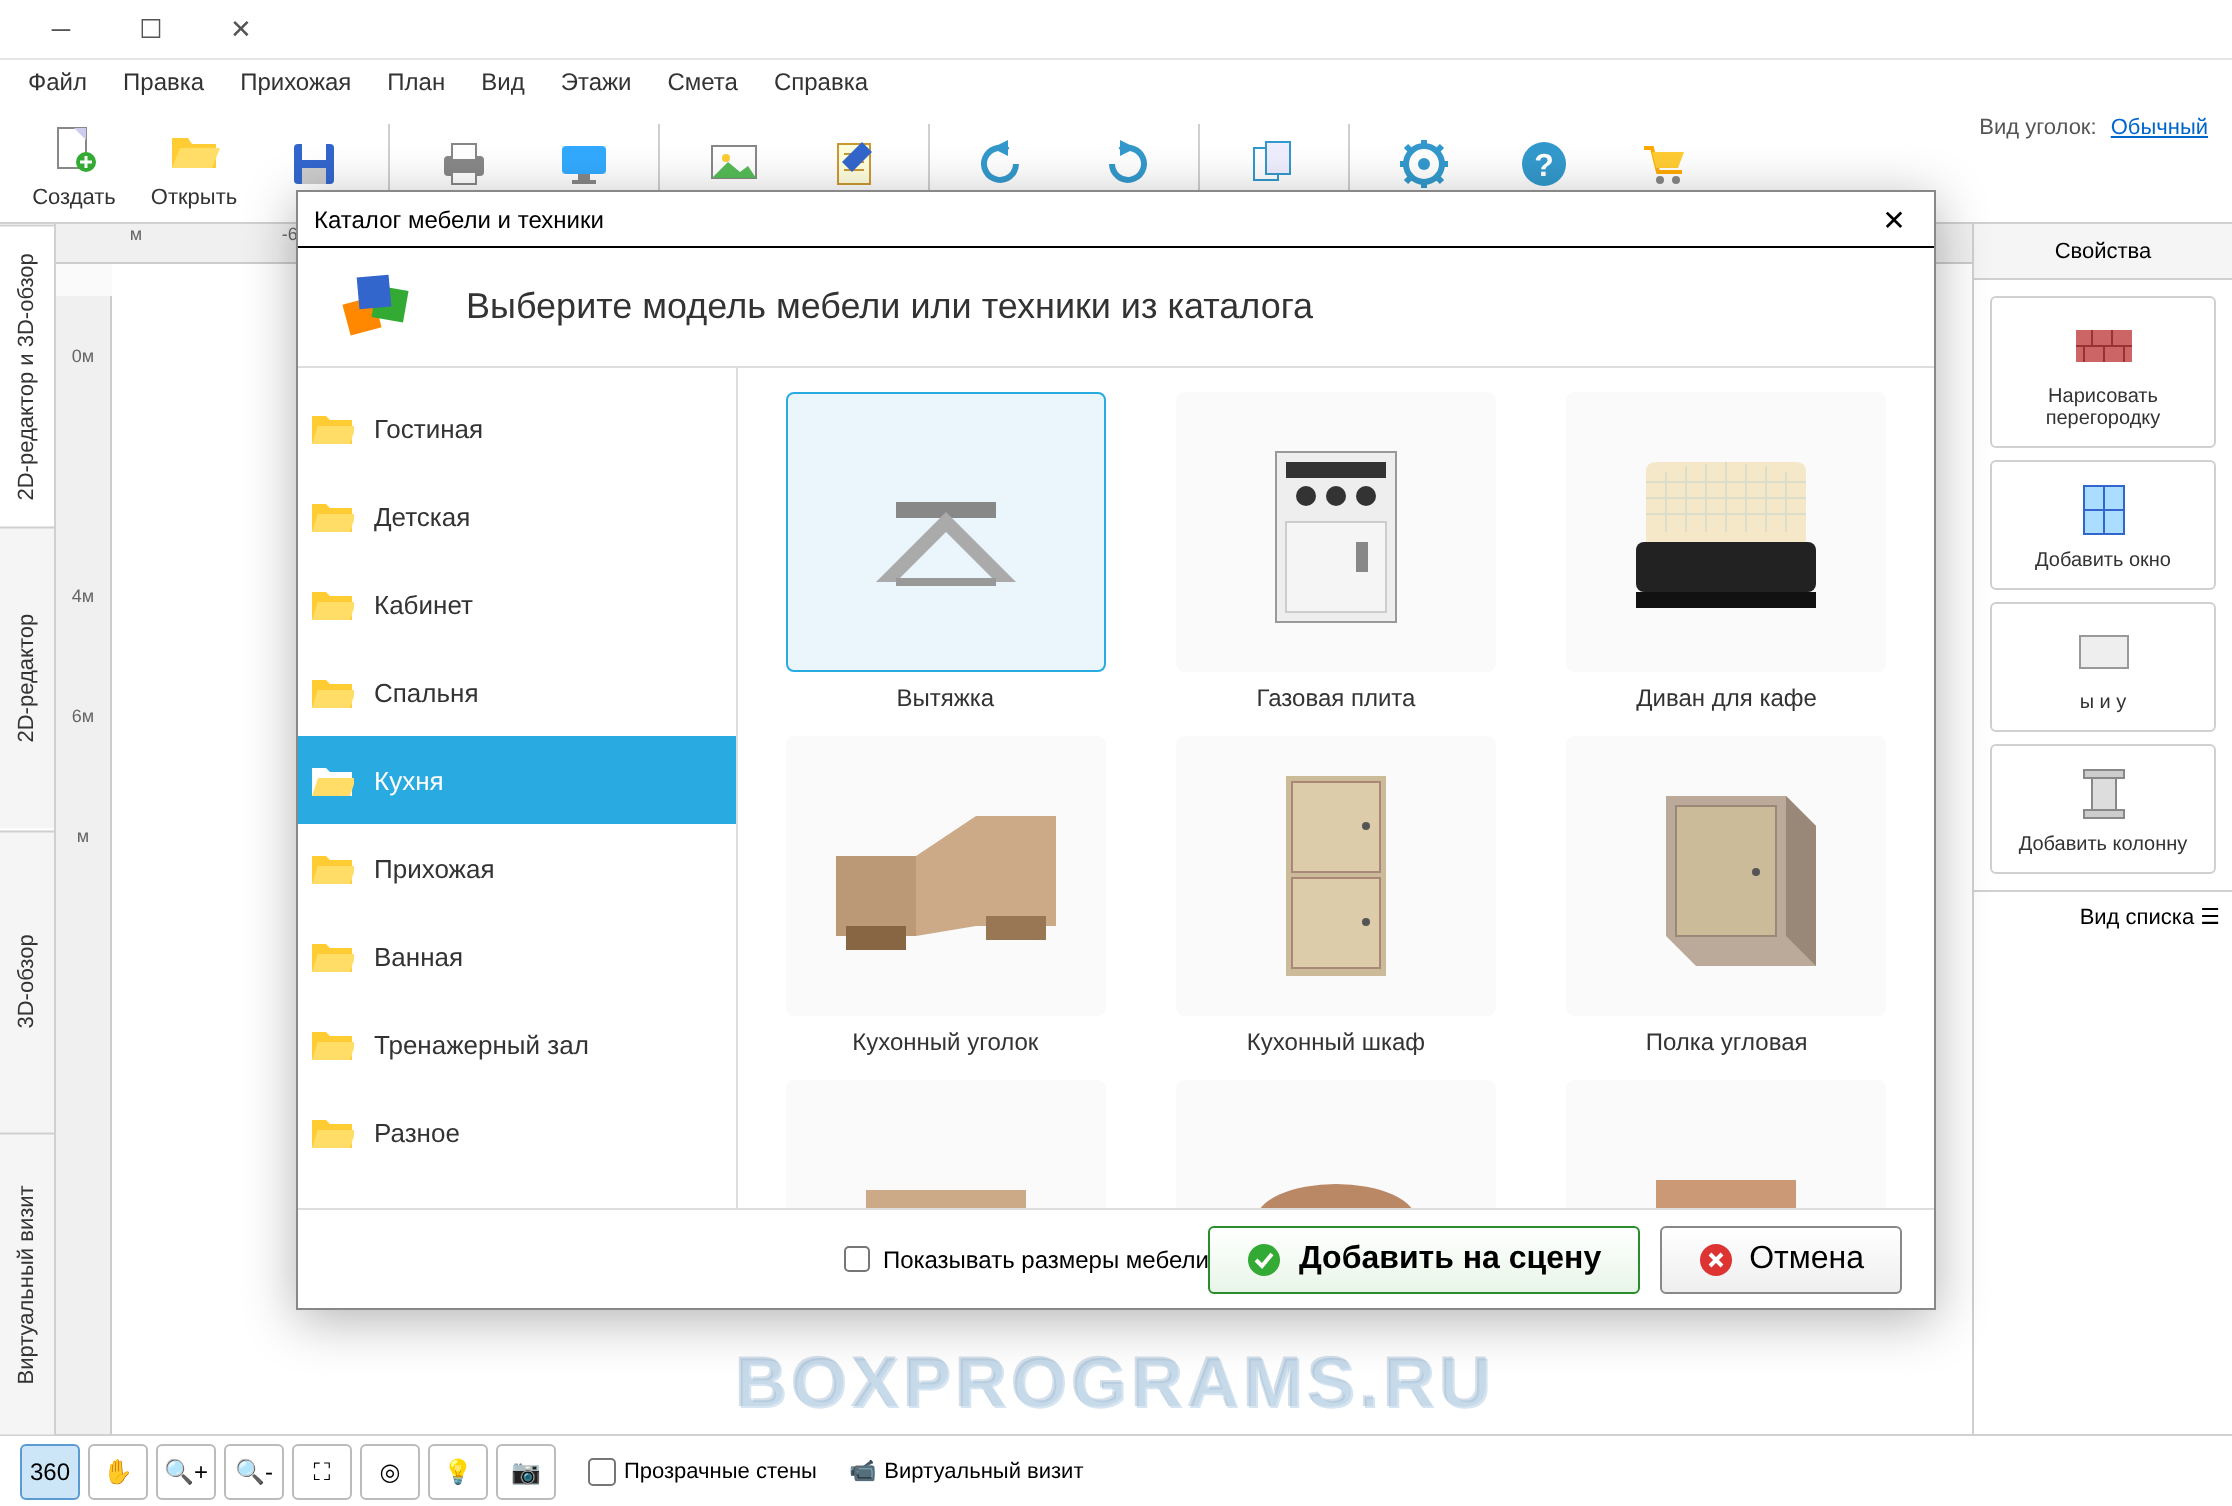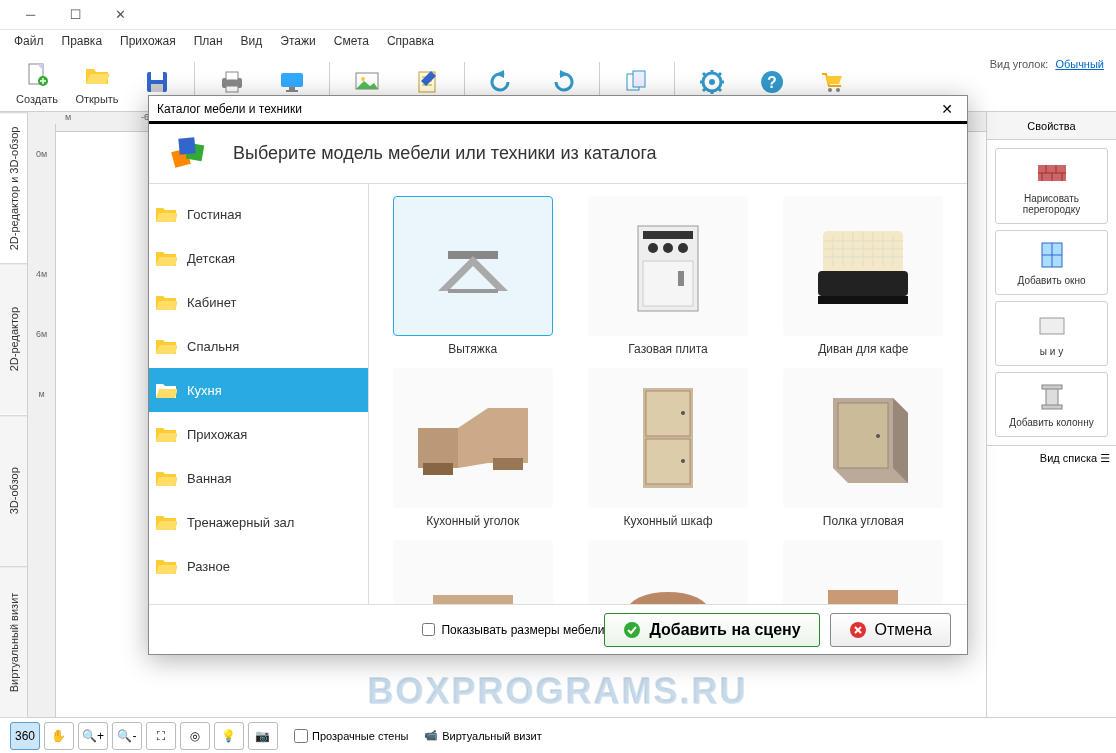--- a/index.html
+++ b/index.html
@@ -29,21 +29,21 @@
 
 
 .vtabs { width: 28px; display: flex; flex-direction: column; border-right: 1px solid #d0d0d0; }
 .vtab { flex: 1; writing-mode: vertical-lr; transform: rotate(180deg); display: flex; align-items: center; justify-content: center; font-size: 11px; color: #333; border-bottom: 1px solid #d0d0d0; padding: 8px 0; background: #f5f5f5; }
 .vtab.active { background: #fff; }
 
 
 .canvas-area { flex: 1; position: relative; background: #fafafa; }
 .ruler-h { height: 20px; background: #f0f0f0; border-bottom: 1px solid #ccc; display: flex; font-size: 9px; color: #666; }
 .ruler-h span { width: 80px; text-align: center; }
-.ruler-v { width: 28px; position: absolute; left: 0; top: 12px; bottom: 0; background: #f0f0f0; border-right: 1px solid #ccc; display: flex; flex-direction: column; font-size: 9px; color: #666; }
+.ruler-v { width: 28px; position: absolute; left: 0; top: 36px; bottom: 0; background: #f0f0f0; border-right: 1px solid #ccc; display: flex; flex-direction: column; font-size: 9px; color: #666; }
 .ruler-v span { height: 60px; display: flex; align-items: center; justify-content: center; }
 .canvas { position: absolute; left: 28px; top: 20px; right: 0; bottom: 0; background: #fff; }
 
 
 .right-panel { width: 130px; border-left: 1px solid #d0d0d0; display: flex; flex-direction: column; }
 .rp-tabs { display: flex; height: 28px; border-bottom: 1px solid #d0d0d0; }
 .rp-tab { flex: 1; font-size: 11px; display: flex; align-items: center; justify-content: center; background: #f5f5f5; }
 .rp-grid { display: grid; grid-template-columns: 1fr; gap: 6px; padding: 8px; }
 .rp-item { border: 1px solid #d0d0d0; border-radius: 3px; padding: 8px 4px; display: flex; flex-direction: column; align-items: center; gap: 4px; font-size: 10px; text-align: center; color: #333; background: #fff; }
 .rp-icon { width: 32px; height: 32px; }
@@ -51,21 +51,21 @@
 
 
 .bottom-toolbar { height: 36px; border-top: 1px solid #d0d0d0; display: flex; align-items: center; padding: 0 10px; gap: 4px; }
 .bt-btn { width: 30px; height: 28px; border: 1px solid #bbb; border-radius: 3px; display: flex; align-items: center; justify-content: center; background: #fff; font-size: 12px; }
 .bt-btn.active { background: #cde6f7; border-color: #5a9bd4; }
 .bt-check { display: flex; align-items: center; gap: 4px; font-size: 11px; margin-left: 12px; }
 .bt-check input { width: 14px; height: 14px; }
 
 
 .modal { position: absolute; left: 148px; top: 95px; width: 820px; height: 560px; background: #fff; border: 1px solid #888; box-shadow: 0 5px 25px rgba(0,0,0,.3); display: flex; flex-direction: column; }
-.modal-title { height: 28px; display: flex; align-items: center; justify-content: space-between; padding: 0 8px; font-size: 12px; border-bottom: 3px solid #000000; }
+.modal-title { height: 28px; display: flex; align-items: center; justify-content: space-between; padding: 0 8px; font-size: 12px; border-bottom: 1px solid #000000; }
 .modal-close { width: 24px; height: 24px; display: flex; align-items: center; justify-content: center; font-size: 14px; }
 .modal-header { height: 60px; display: flex; align-items: center; padding: 0 20px; gap: 24px; border-bottom: 1px solid #ddd; }
 .modal-header-title { font-size: 18px; color: #333; font-weight: 400; }
 .modal-body { flex: 1; display: flex; overflow: hidden; }
 .cat-list { width: 220px; border-right: 1px solid #ddd; overflow-y: auto; padding: 8px 0; }
 .cat-item { height: 44px; display: flex; align-items: center; padding: 0 6px; gap: 10px; font-size: 13px; color: #333; position: relative; }
 .cat-item.selected { background: #29abe2; color: #fff; }
 .cat-item.selected .folder-icon path:first-child { fill: #fff; }
 .cat-item.selected::after { content: ''; position: absolute; right: -10px; top: 50%; transform: translateY(-50%); width: 0; height: 0; border-top: 10px solid transparent; border-bottom: 10px solid transparent; border-left: 10px solid #29abe2; }
 .folder-icon { width: 22px; height: 18px; flex-shrink: 0; }

